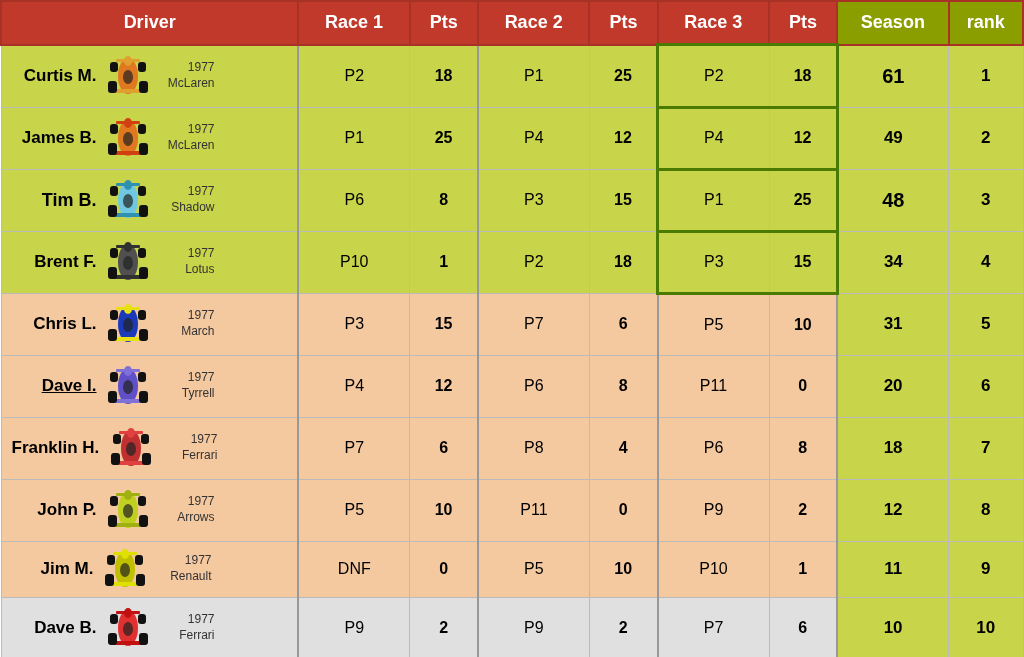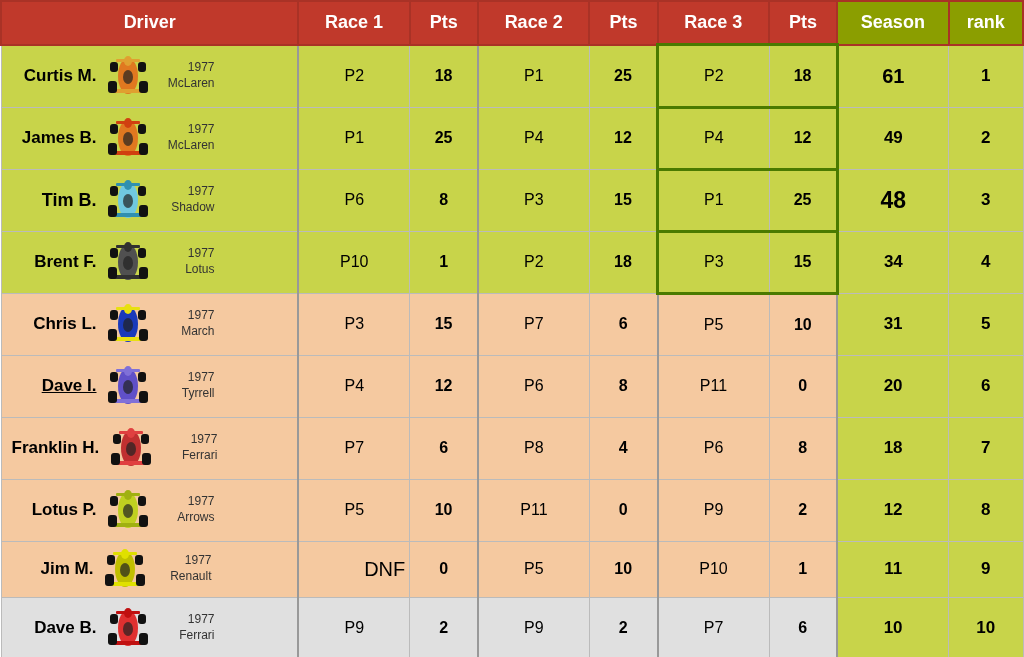--- a/index.html
+++ b/index.html
@@ -205,21 +205,21 @@
             </span>
     <span class="year-team" style="font-size:12px; text-align:right; color:#333; line-height:1.3;">1977<br>Shadow</span>
   </div>
         </td>
         <td style="background: rgb(200, 212, 74); font-size: 16px; border-left: 2px solid rgb(153, 153, 153);">P6</td>
         <td style="background: rgb(200, 212, 74); font-weight: bold; border-right: 2px solid rgb(153, 153, 153);">8</td>
         <td style="background: rgb(200, 212, 74); font-size: 16px; border-left: 2px solid rgb(153, 153, 153);">P3</td>
         <td style="background: rgb(200, 212, 74); font-weight: bold; border-right: 2px solid rgb(153, 153, 153);">15</td>
         <td style="background: rgb(200, 212, 74); font-size: 16px; border-left: 3px solid rgb(74, 122, 0); border-top: 3px solid rgb(74, 122, 0); border-bottom: 3px solid rgb(74, 122, 0);">P1</td>
         <td style="background: rgb(200, 212, 74); font-weight: bold; border-top: 3px solid rgb(74, 122, 0); border-right: 3px solid rgb(74, 122, 0); border-bottom: 3px solid rgb(74, 122, 0);">25</td>
-        <td style="background: rgb(200, 212, 74); font-weight: bold; font-size: 23px; border-left: 2px solid rgb(153, 153, 153);">48</td>
+        <td style="background: rgb(200, 212, 74); font-weight: bold; font-size: 20px; border-left: 2px solid rgb(153, 153, 153);">48</td>
         <td style="background: rgb(200, 212, 74); font-weight: bold; font-size: 17px;">3</td>
       </tr>
       <tr>
         <td style="background: rgb(200, 212, 74); padding: 4px;">
           <div class="driver-cell">
     <span class="driver-name" style="font-weight:bold; font-size:17px; min-width:85px; text-align:right;">Brent F.</span>
     <span class="car-img">
               <svg class="car-svg" viewBox="0 0 52 42" xmlns="http://www.w3.org/2000/svg">
 
     <ellipse cx="26" cy="21" rx="10" ry="18" fill="#505050"></ellipse>
@@ -363,21 +363,21 @@
         <td style="background: rgb(245, 201, 160); font-size: 16px; border-left: 2px solid rgb(153, 153, 153);">P8</td>
         <td style="background: rgb(245, 201, 160); font-weight: bold; border-right: 2px solid rgb(153, 153, 153);">4</td>
         <td style="background: rgb(245, 201, 160); font-size: 16px; border-left: 2px solid rgb(153, 153, 153);">P6</td>
         <td style="background: rgb(245, 201, 160); font-weight: bold;">8</td>
         <td style="background: rgb(200, 212, 74); font-weight: bold; font-size: 17px; border-left: 2px solid rgb(153, 153, 153);">18</td>
         <td style="background: rgb(200, 212, 74); font-weight: bold; font-size: 17px;">7</td>
       </tr>
       <tr>
         <td style="background: rgb(245, 201, 160); padding: 4px;">
           <div class="driver-cell">
-    <span class="driver-name" style="font-weight:bold; font-size:17px; min-width:85px; text-align:right;">Lotus P.</span>
+    <span class="driver-name" style="font-weight:bold; font-size:17px; min-width:85px; text-align:right;">John P.</span>
     <span class="car-img">
               <svg class="car-svg" viewBox="0 0 52 42" xmlns="http://www.w3.org/2000/svg">
 
     <ellipse cx="26" cy="21" rx="10" ry="18" fill="#c0d020"></ellipse>
 
     <ellipse cx="26" cy="6" rx="4" ry="5" fill="#a0b010"></ellipse>
 
     <ellipse cx="26" cy="22" rx="5" ry="7" fill="#222" opacity="0.7"></ellipse>
 
     <rect x="10" y="34" width="32" height="4" rx="2" fill="#a0b010"></rect>
@@ -427,21 +427,21 @@
     <rect x="36" y="7" width="8" height="10" rx="3" fill="#111"></rect>
 
     <rect x="6" y="26" width="9" height="12" rx="3" fill="#111"></rect>
 
     <rect x="37" y="26" width="9" height="12" rx="3" fill="#111"></rect>
   </svg>
             </span>
     <span class="year-team" style="font-size:12px; text-align:right; color:#333; line-height:1.3;">1977<br>Renault</span>
   </div>
         </td>
-        <td style="background: rgb(245, 201, 160); font-size: 20px; border-left: 2px solid rgb(153, 153, 153); text-align: right;">DNF</td>
+        <td style="background: rgb(245, 201, 160); font-size: 16px; border-left: 2px solid rgb(153, 153, 153);">DNF</td>
         <td style="background: rgb(245, 201, 160); font-weight: bold; border-right: 2px solid rgb(153, 153, 153);">0</td>
         <td style="background: rgb(245, 201, 160); font-size: 16px; border-left: 2px solid rgb(153, 153, 153);">P5</td>
         <td style="background: rgb(245, 201, 160); font-weight: bold; border-right: 2px solid rgb(153, 153, 153);">10</td>
         <td style="background: rgb(245, 201, 160); font-size: 16px; border-left: 2px solid rgb(153, 153, 153);">P10</td>
         <td style="background: rgb(245, 201, 160); font-weight: bold;">1</td>
         <td style="background: rgb(200, 212, 74); font-weight: bold; font-size: 17px; border-left: 2px solid rgb(153, 153, 153);">11</td>
         <td style="background: rgb(200, 212, 74); font-weight: bold; font-size: 17px;">9</td>
       </tr>
       <tr>
         <td style="background: rgb(224, 224, 224); padding: 4px;">

